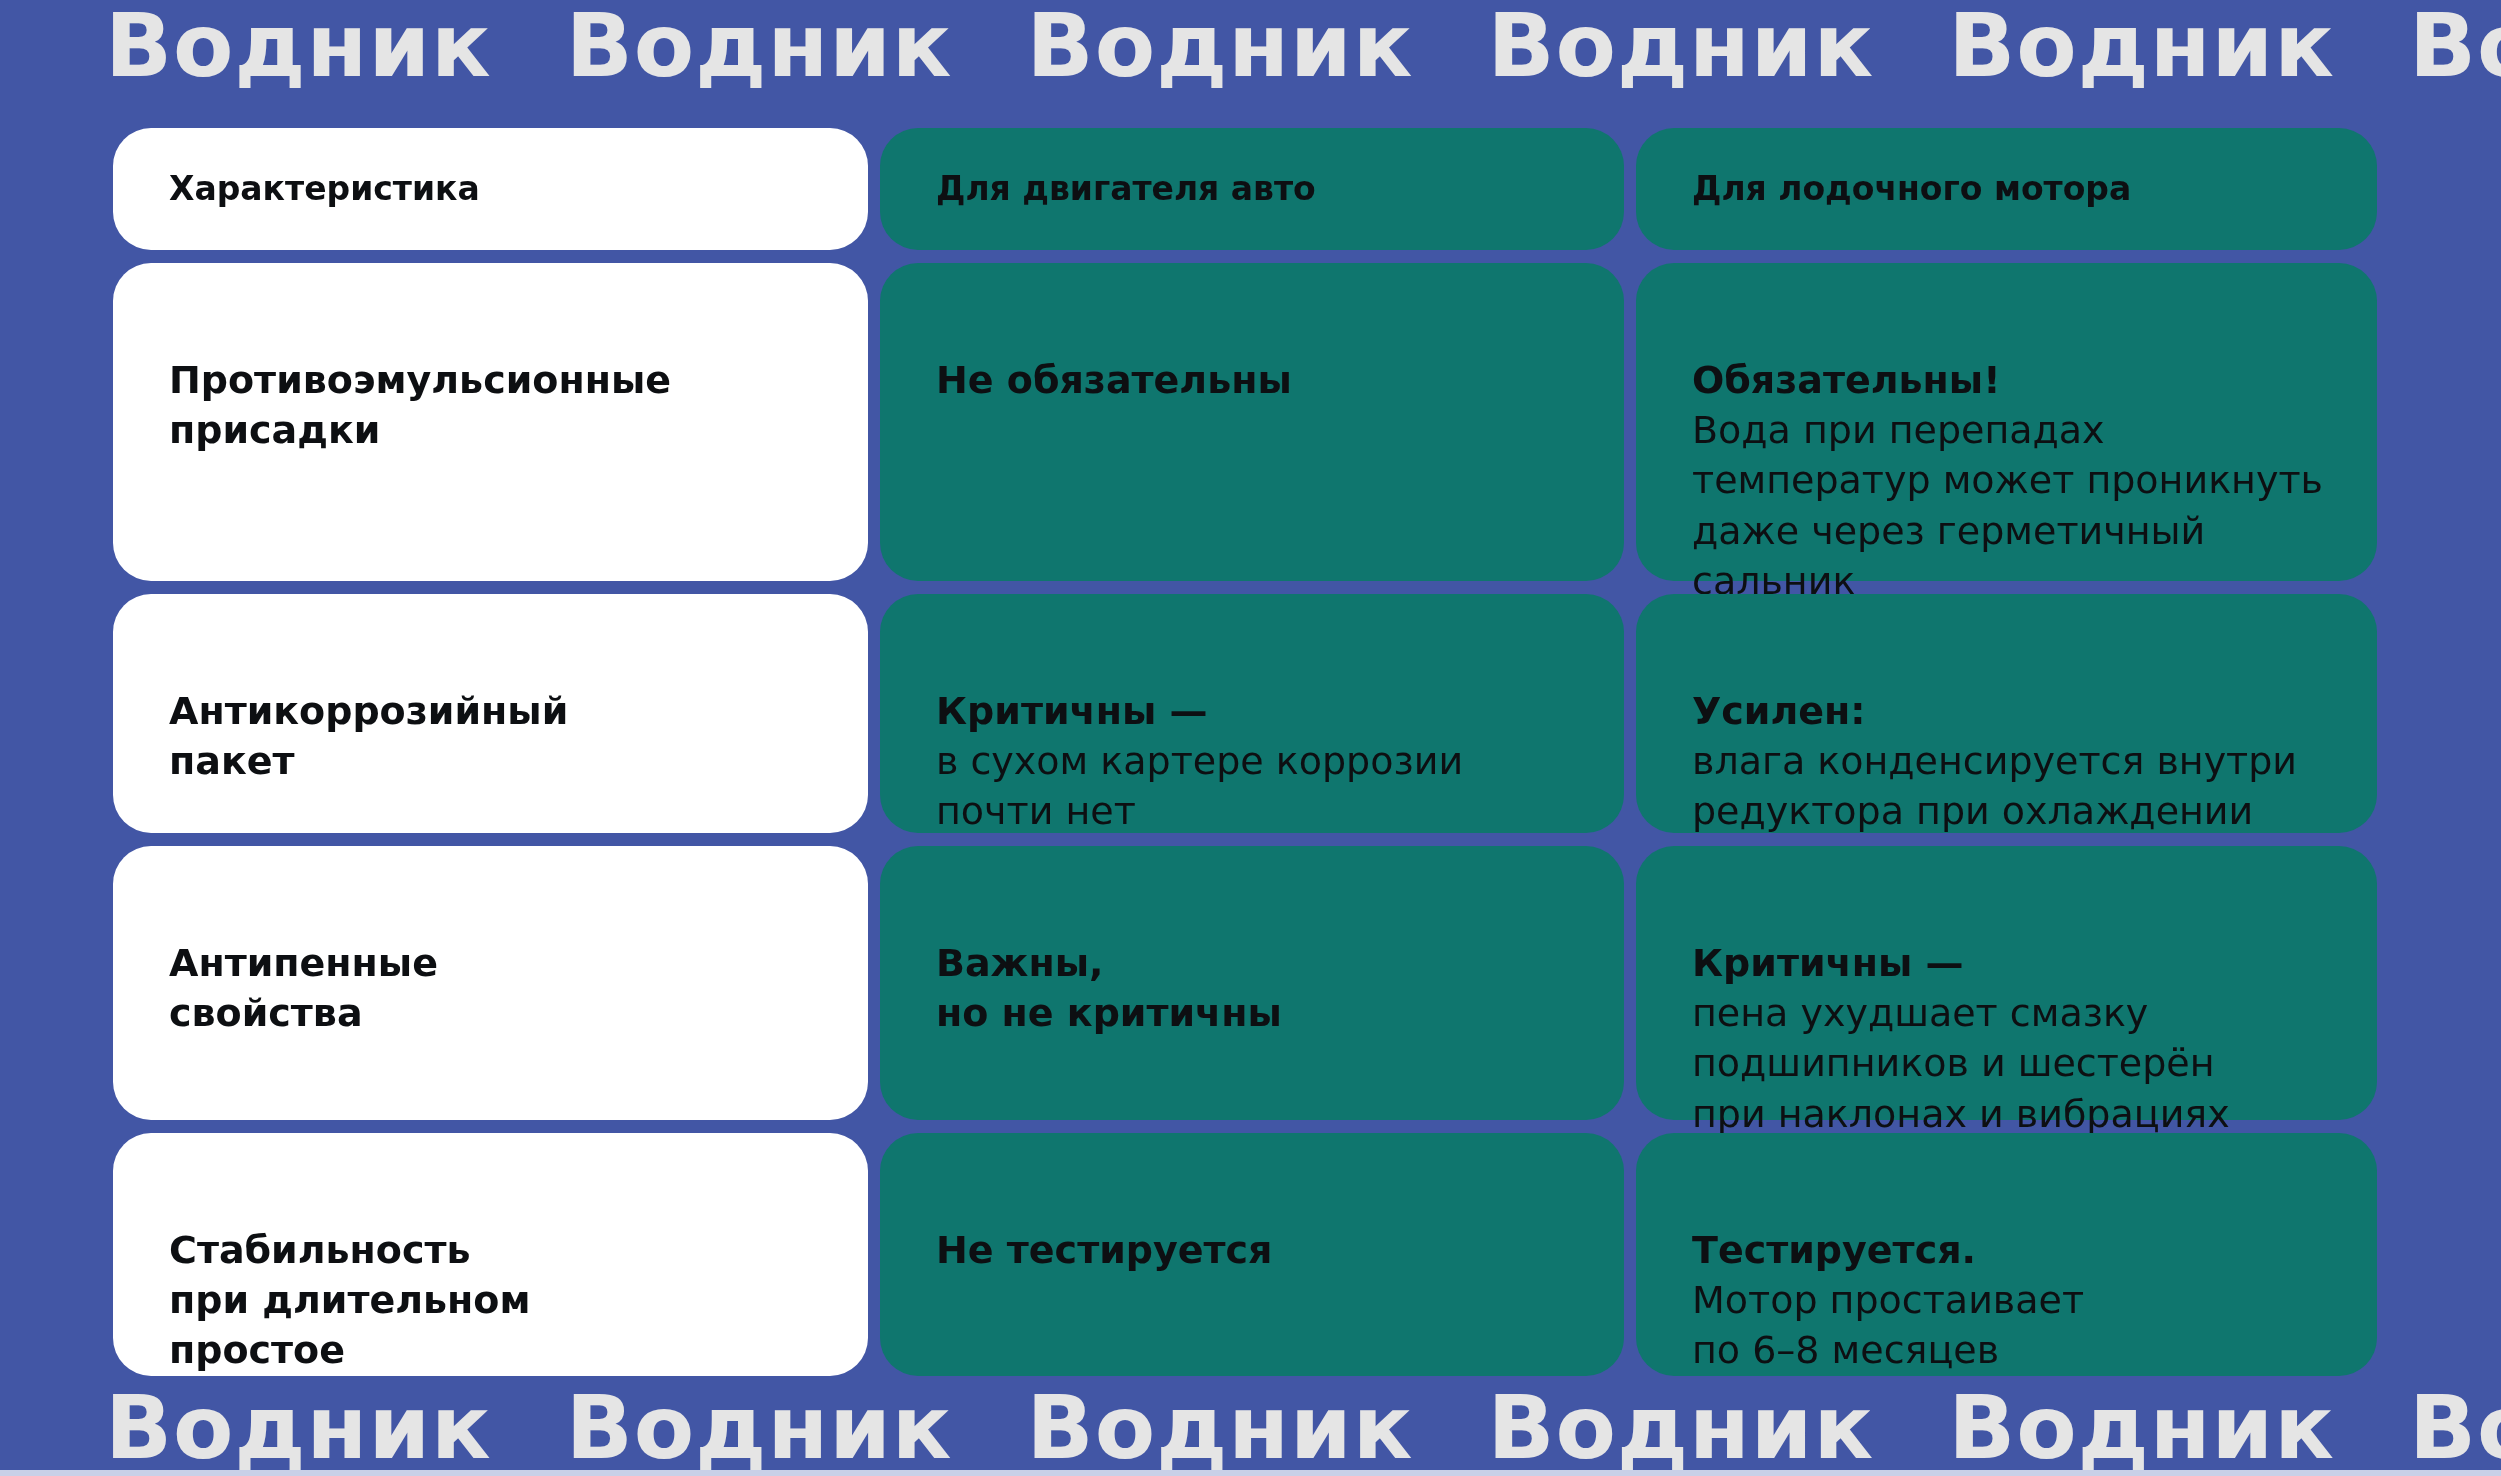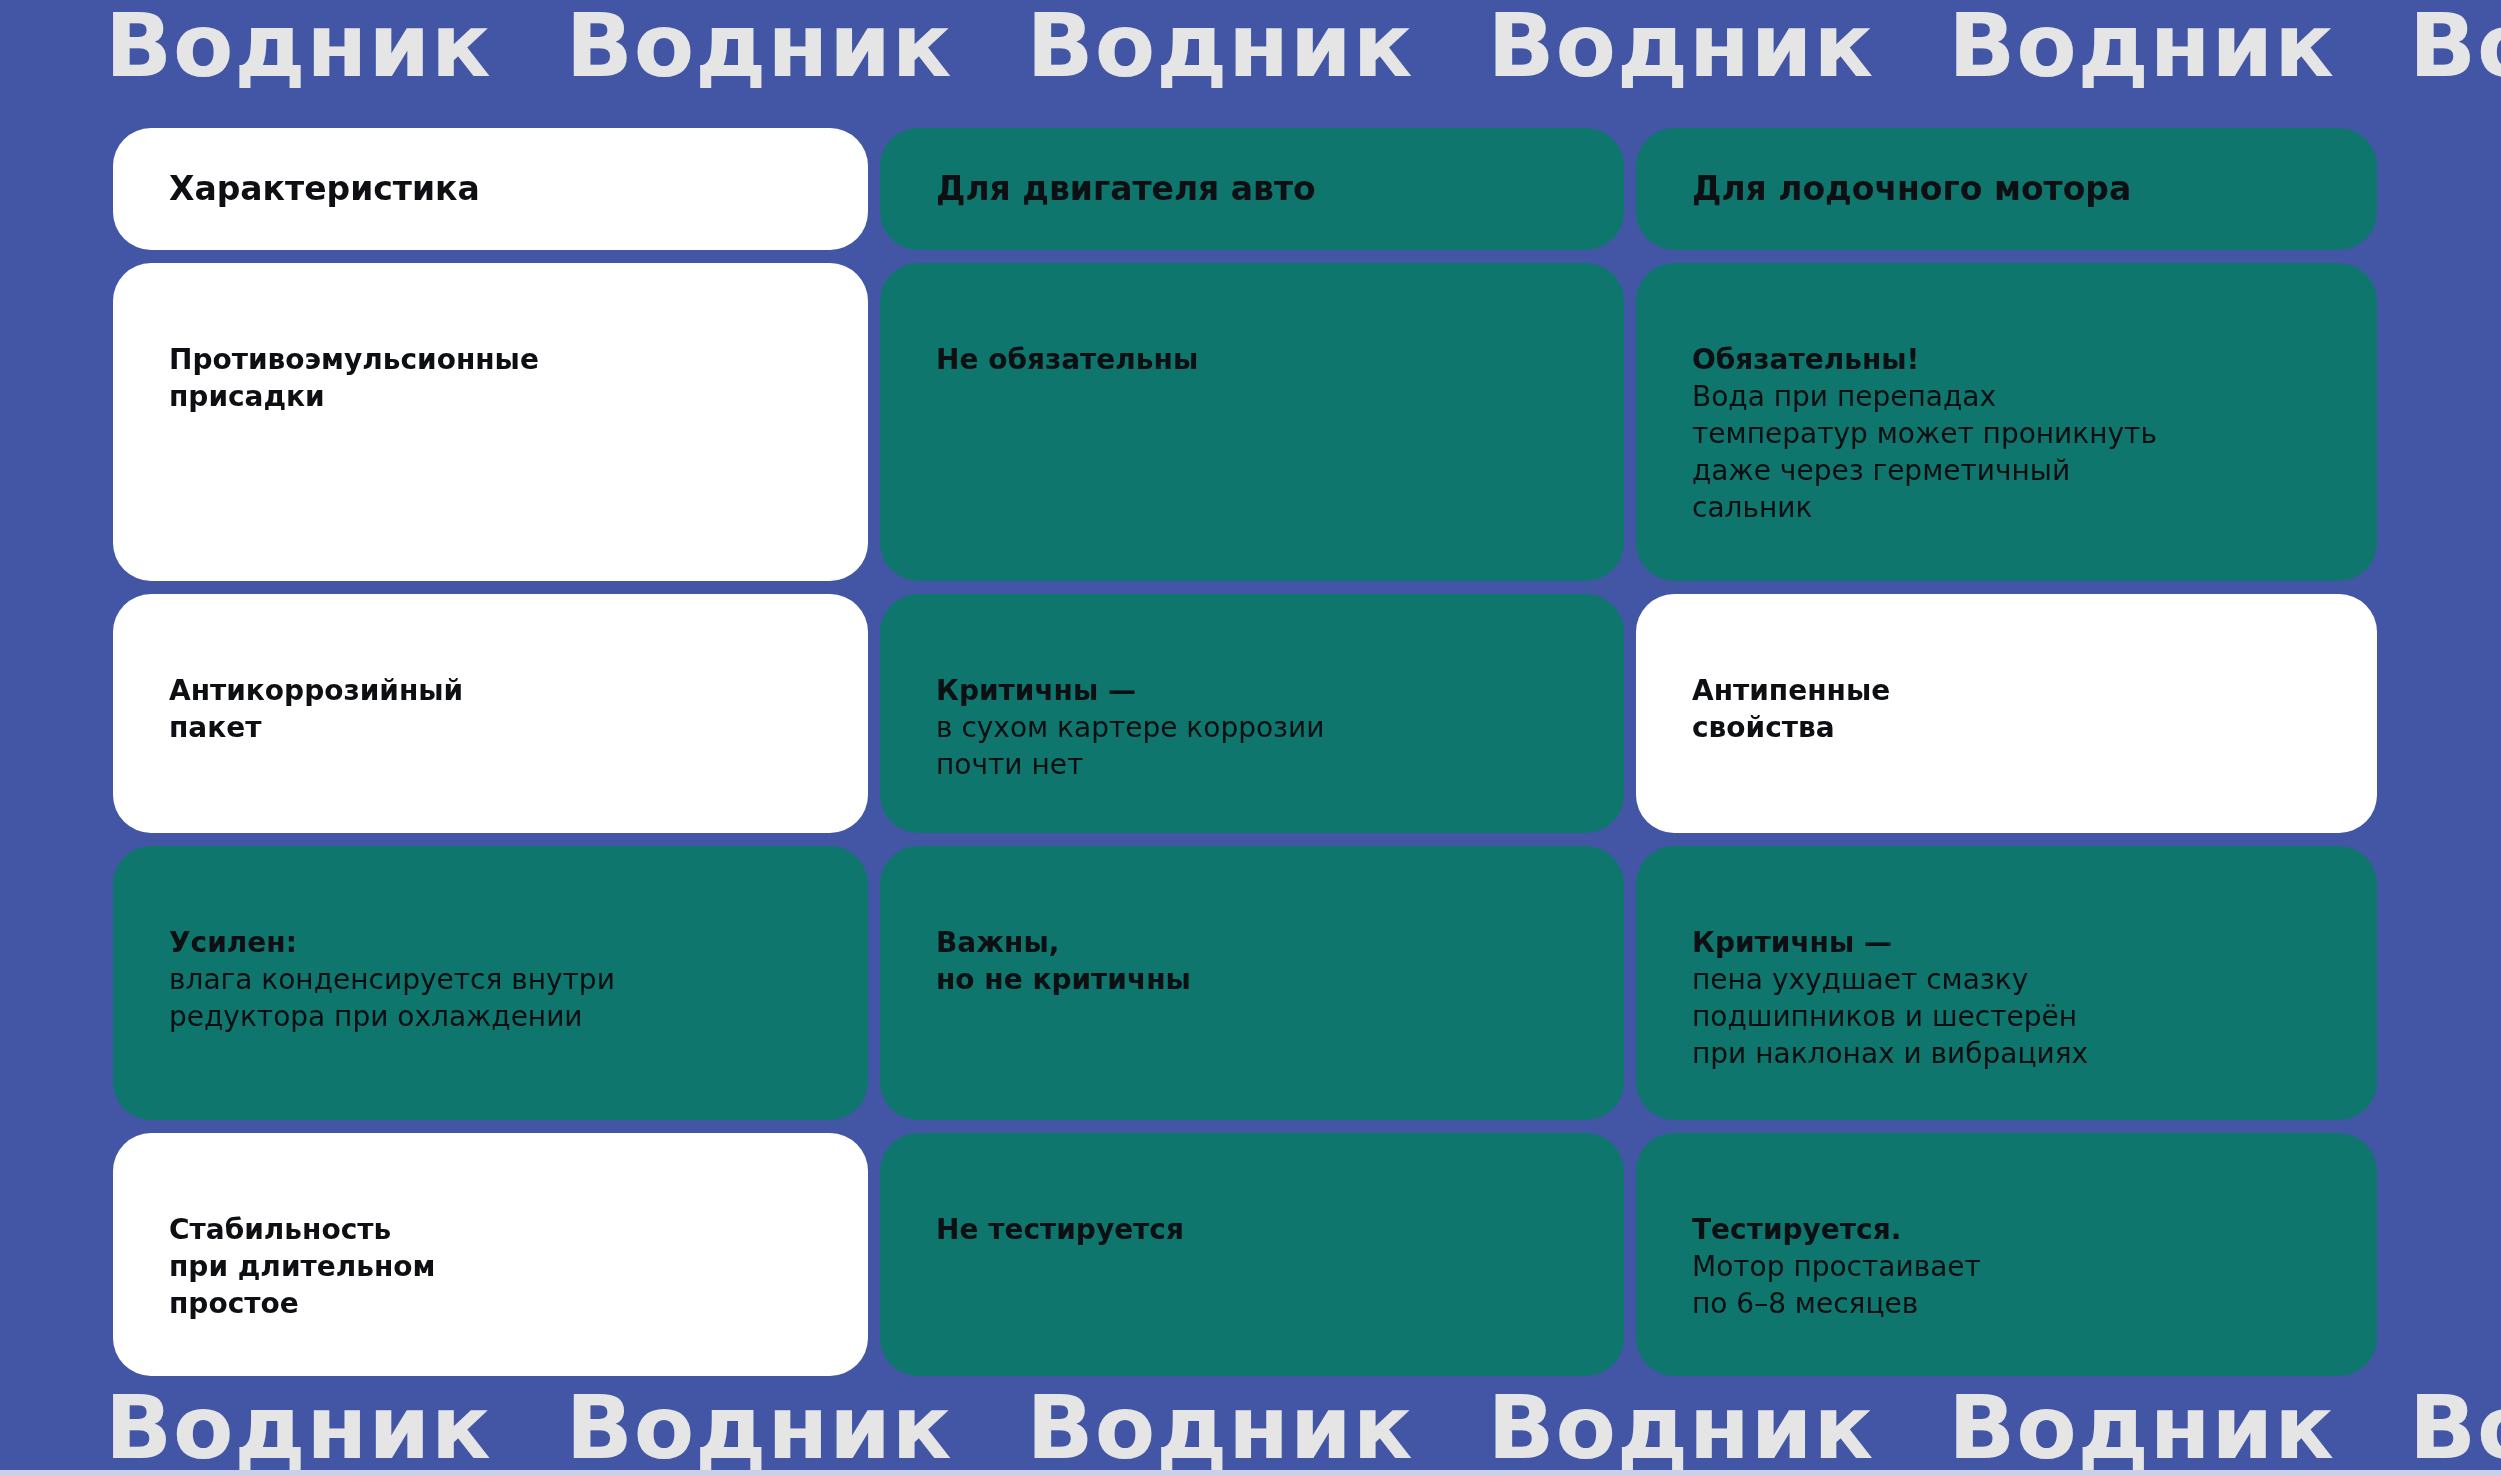--- a/index.html
+++ b/index.html
@@ -46,21 +46,21 @@
     display: grid;
     grid-template-columns: 755px 744px 741px;
     grid-template-rows: 122px 318px 239px 274px 243px;
     column-gap: 12px;
     row-gap: 13px;
   }
   .cell {
     border-radius: 38px;
     box-sizing: border-box;
     padding: 42px 44px 30px 56px;
-    font-size: 28px;
+    font-size: 38px;
     line-height: 1.32;
     white-space: pre-line;
   }
   .cell.head {
     display: flex;
     align-items: center;
     padding-top: 0;
     padding-bottom: 0;
     font-weight: 700;
     font-size: 33px;
@@ -125,29 +125,29 @@
 
   <div class="cell col-char">
     <span class="row-label">Антикоррозийный
 пакет</span>
   </div>
   <div class="cell col-auto">
     <span class="lead">Критичны —</span><span class="body">
 в сухом картере коррозии
 почти нет</span>
   </div>
-  <div class="cell col-char">
-    <span class="row-label">Антипенные
-свойства</span>
-  </div>
-
   <div class="cell col-boat">
     <span class="lead">Усилен:</span><span class="body">
 влага конденсируется внутри
 редуктора при охлаждении</span>
+  </div>
+
+  <div class="cell col-char">
+    <span class="row-label">Антипенные
+свойства</span>
   </div>
   <div class="cell col-auto">
     <span class="lead">Важны,
 но не критичны</span><span class="body"></span>
   </div>
   <div class="cell col-boat">
     <span class="lead">Критичны —</span><span class="body">
 пена ухудшает смазку
 подшипников и шестерён
 при наклонах и вибрациях</span>

